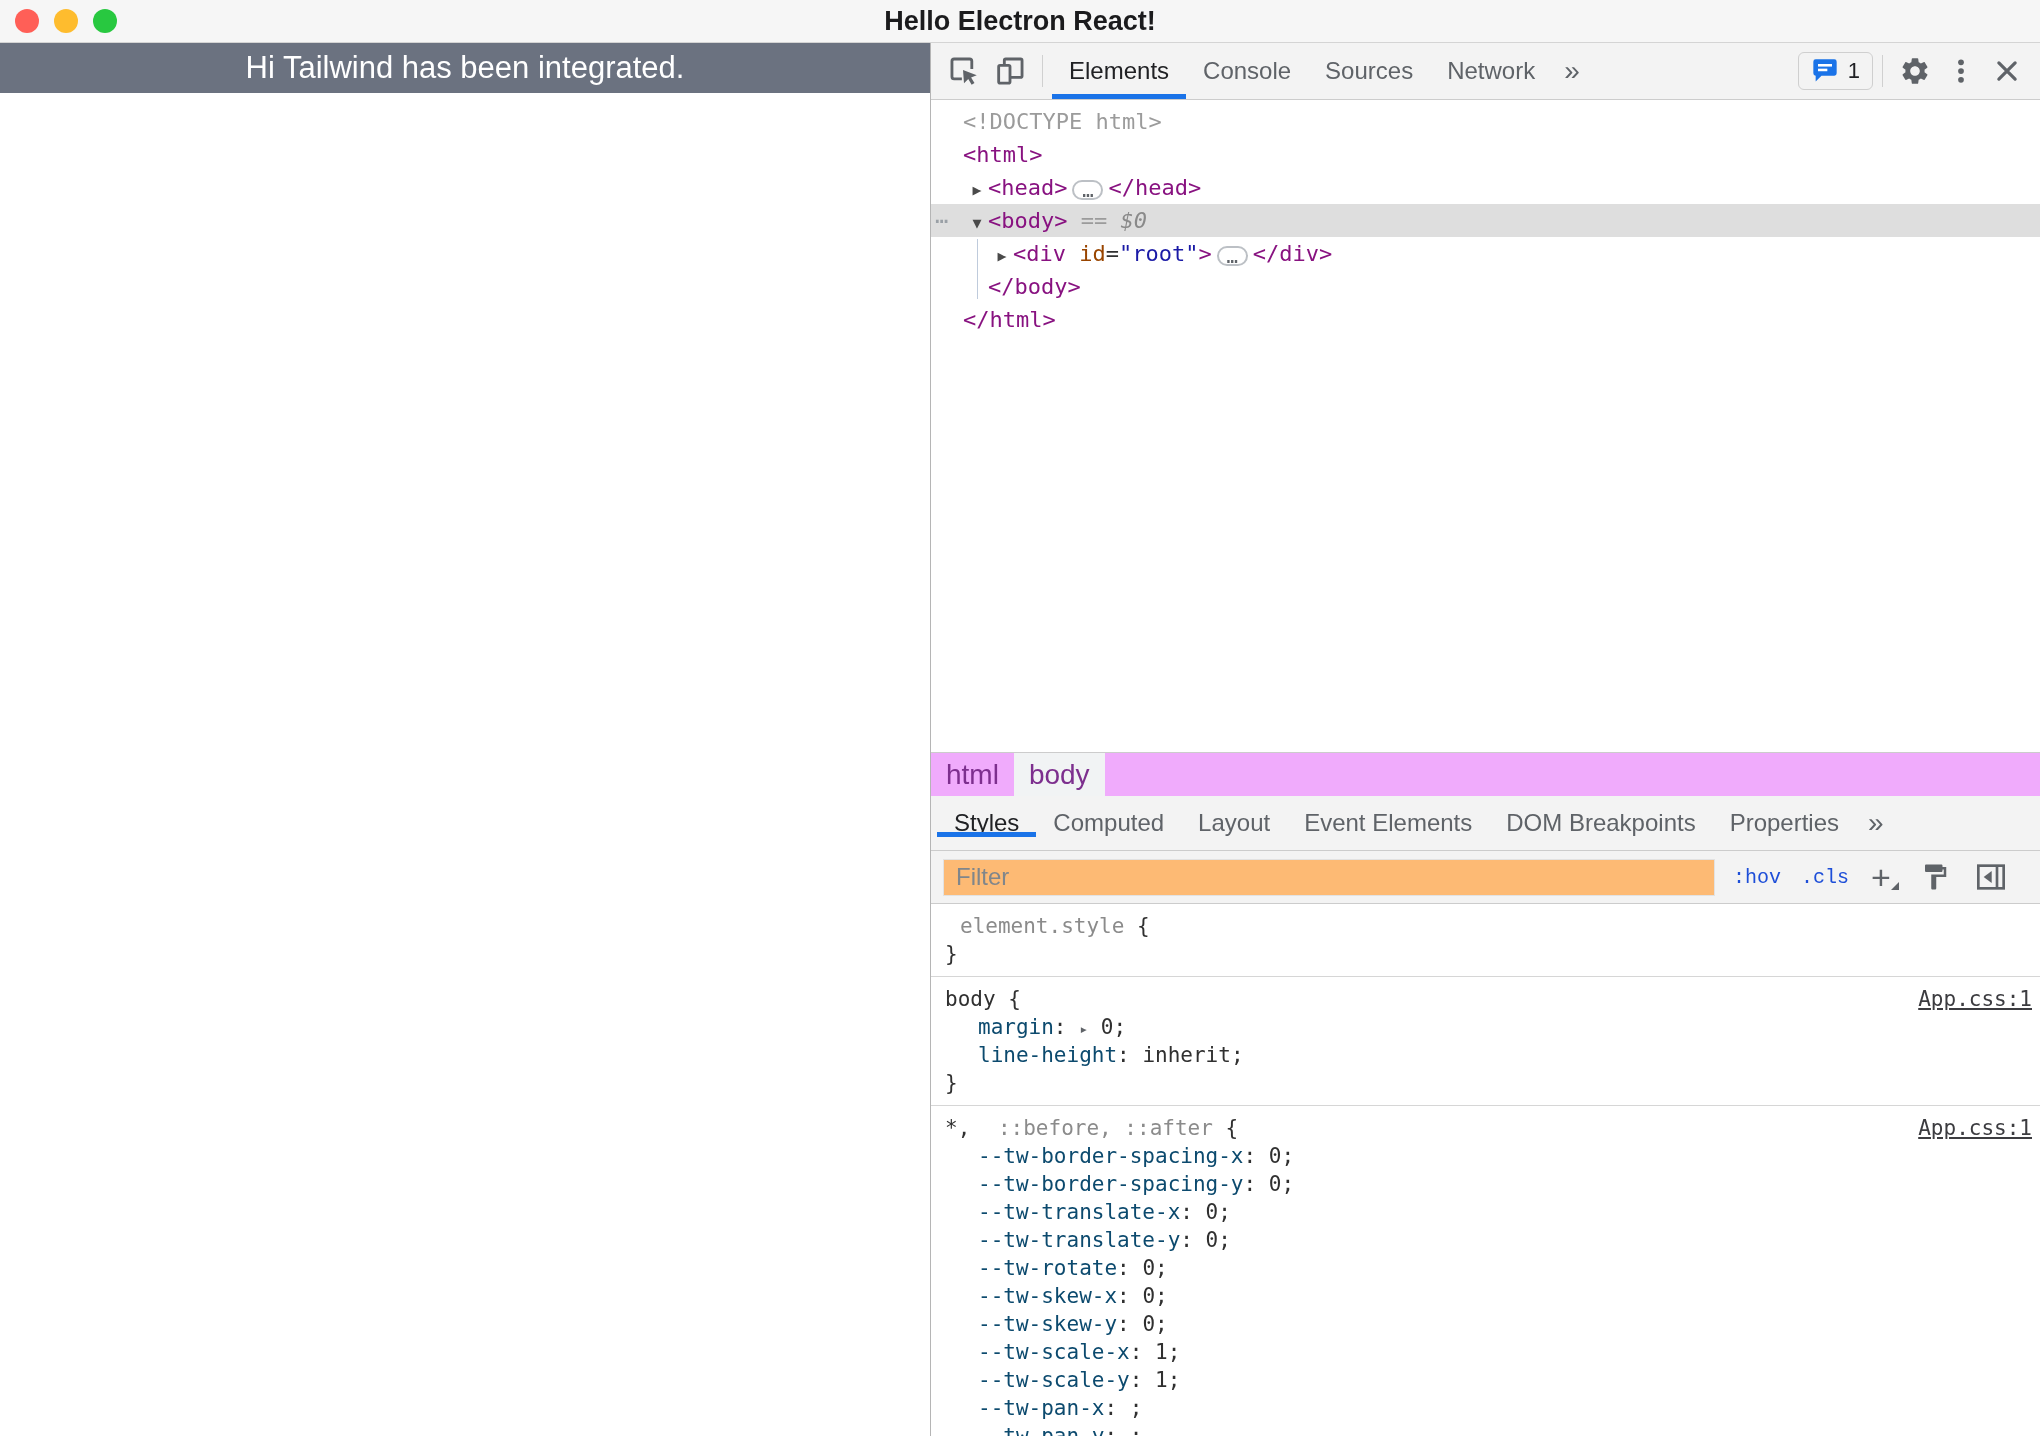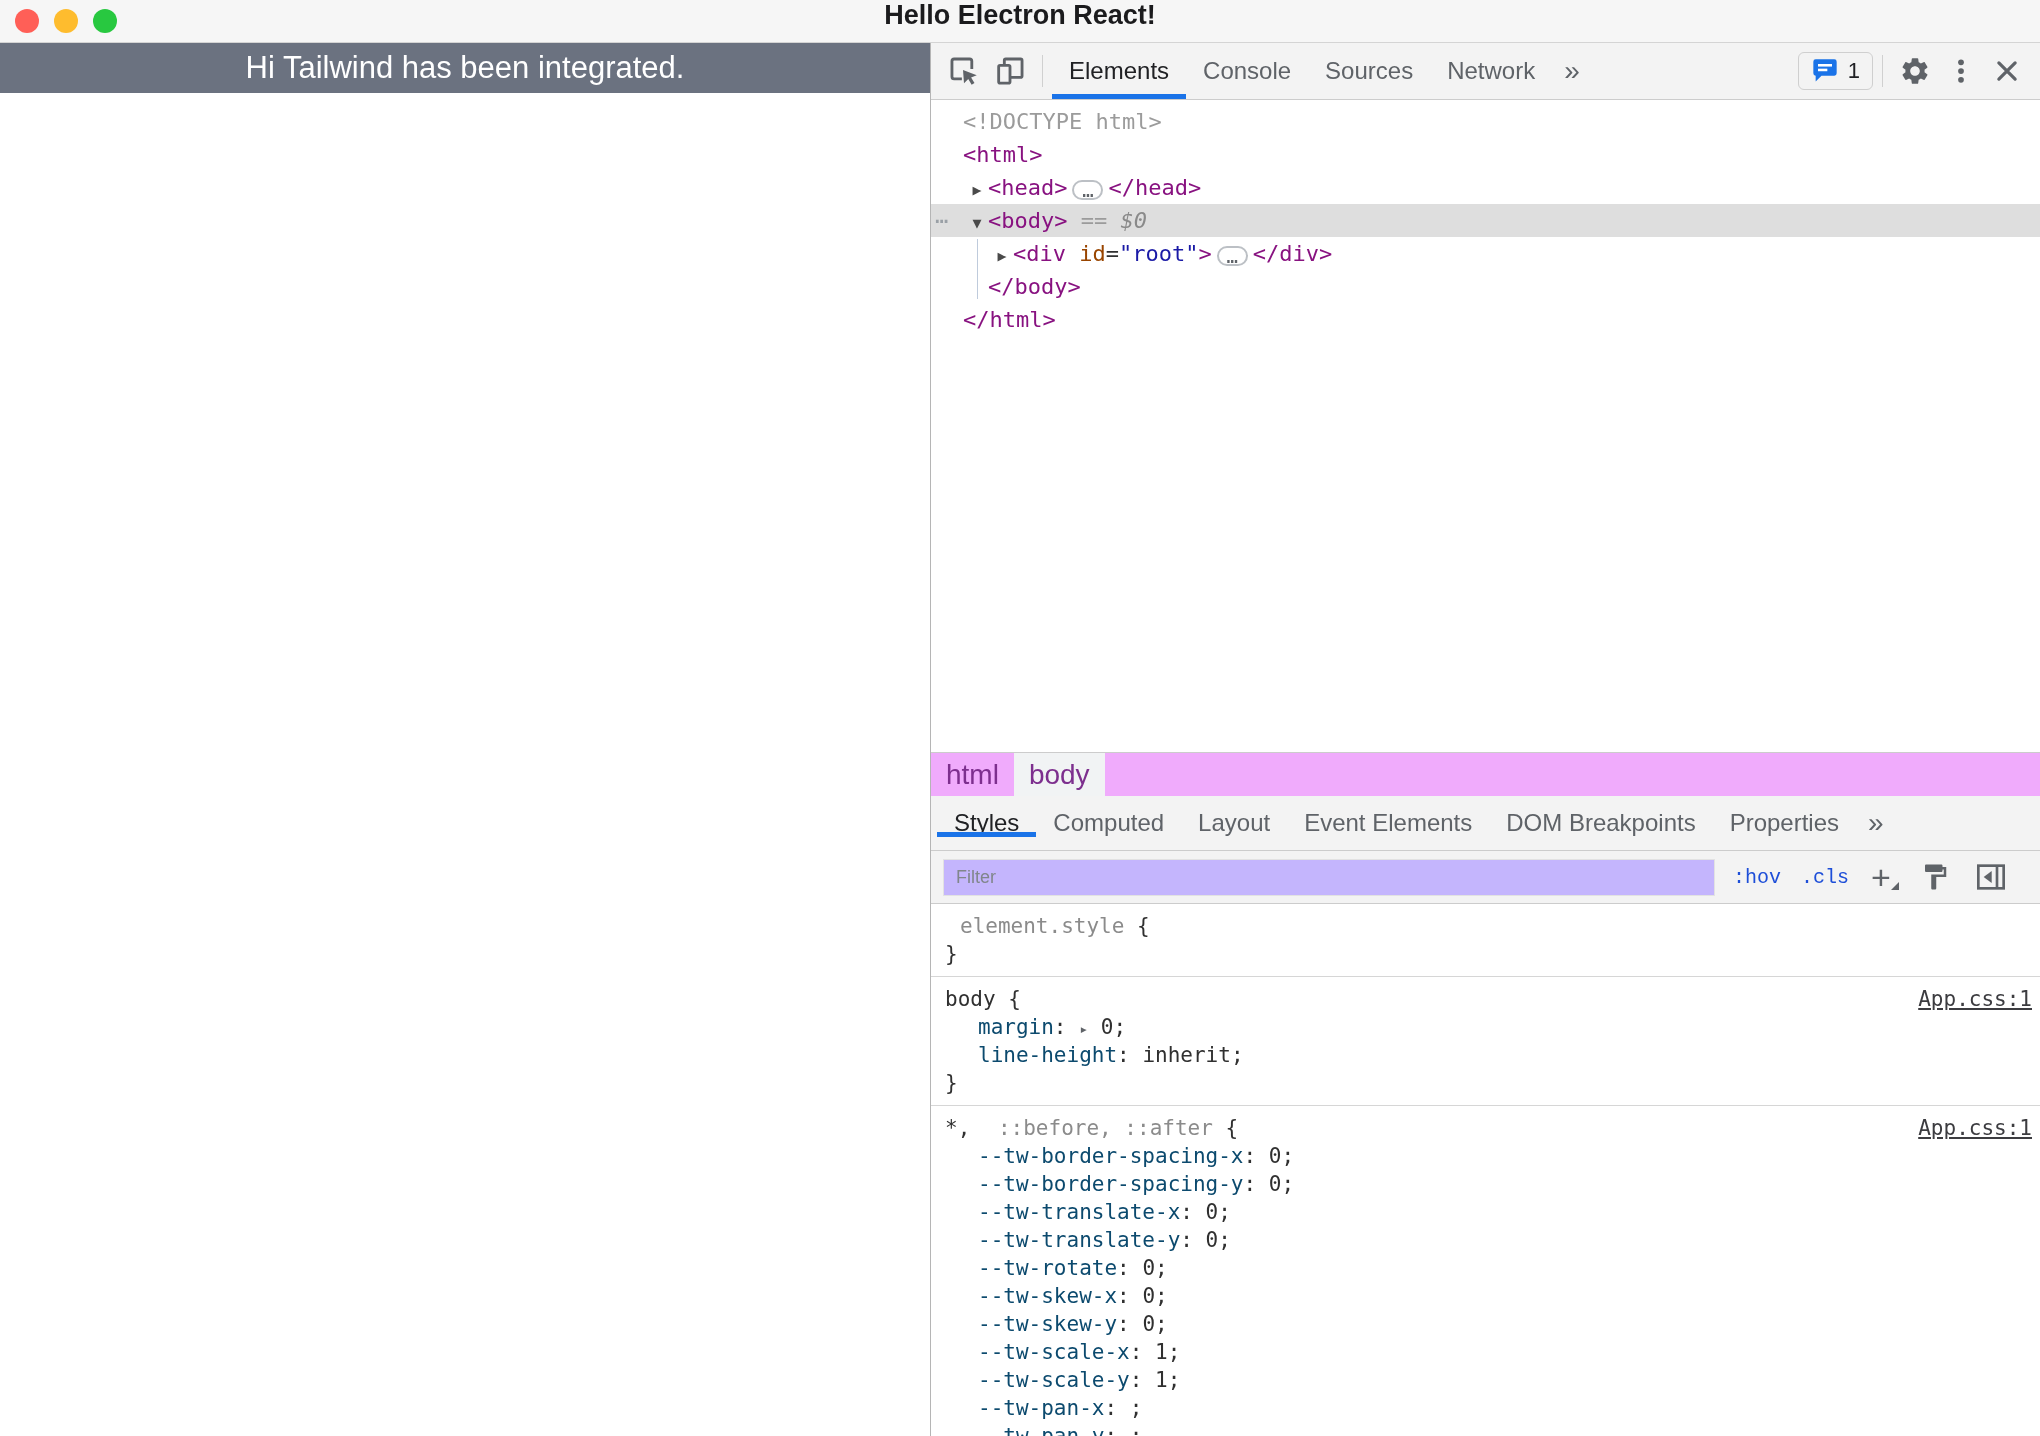--- a/index.html
+++ b/index.html
@@ -3,21 +3,21 @@
 <meta charset="utf-8">
 <style>
   * { box-sizing: border-box; margin: 0; padding: 0; }
   html,body { width: 2040px; height: 1436px; overflow: hidden; }
   body { font-family: "Liberation Sans", sans-serif; background: #fff; }
 
   .window { width: 2040px; height: 1436px; display: flex; flex-direction: column; background:#fff; }
 
   
   .titlebar { flex: 0 0 43px; height: 43px; background: #f6f6f6; border-bottom: 1px solid #d4d4d4;
-              display: flex; position: relative; }
+              display: flex; align-items: center; position: relative; }
   .traffic { position: absolute; left: 15px; top: 0; height: 100%; display: flex; align-items: center; gap: 15px; }
   .light { width: 24px; height: 24px; border-radius: 50%; display: inline-block; }
   .light.red { background: #ff5f57; } .light.yellow { background: #febc2e; } .light.green { background: #28c840; }
   .win-title { flex: 1; text-align: center; font-weight: 700; font-size: 27px; color: #1b1b1d; }
 
   .main { flex: 1; display: flex; min-height: 0; }
 
   
   .left-pane { flex: 0 0 930px; width: 930px; display: flex; flex-direction: column; background: #fff; }
   .banner { flex: 0 0 50px; height: 50px; background: #6b7280; color: #fff; display: flex;
@@ -64,22 +64,22 @@
   .crumb { display: flex; align-items: center; padding: 0 15px; color: #7d2f8e; cursor: pointer; }
   .crumb.selected { background: #f1f3f4; }
 
   
   .side-tabs { flex: 0 0 55px; height: 55px; background: #f3f3f3; border-bottom: 1px solid #ccc;
                display: flex; align-items: center; padding: 0 6px; }
 
   
   .filter-bar { flex: 0 0 53px; height: 53px; background: #f3f3f3; border-bottom: 1px solid #ccc;
                 display: flex; align-items: center; padding: 0 12px; gap: 16px; }
-  .filter-input { width: 772px; height: 37px; border: 1px solid #e2e2e2; background: #c4b5fd; outline: none;
-                  font-size: 18px; color: #202124; padding: 0 12px; font-family: "Liberation Sans", sans-serif; }
+  .filter-input { width: 772px; height: 37px; border: 1px solid #e2e2e2; background: #fdba74; outline: none;
+                  font-size: 24px; color: #202124; padding: 0 12px; font-family: "Liberation Sans", sans-serif; }
   .filter-input::placeholder { color: #80868b; }
   .txt-btn { background: none; border: none; font-family: Liberation Mono, monospace; font-size: 20px;
              color: #1d4ed8; cursor: pointer; padding: 0 2px; }
   .plus-btn { background: none; border: none; position: relative; font-size: 34px; color: #5f6368;
               cursor: pointer; padding: 0 8px 0 4px; line-height: 30px; }
   .plus-corner { position: absolute; right: 0; bottom: 2px; width: 0; height: 0;
                  border-left: 8px solid transparent; border-bottom: 8px solid #5f6368; }
 
   
   .styles { flex: 1; min-height: 0; overflow: hidden; background: #fff;

